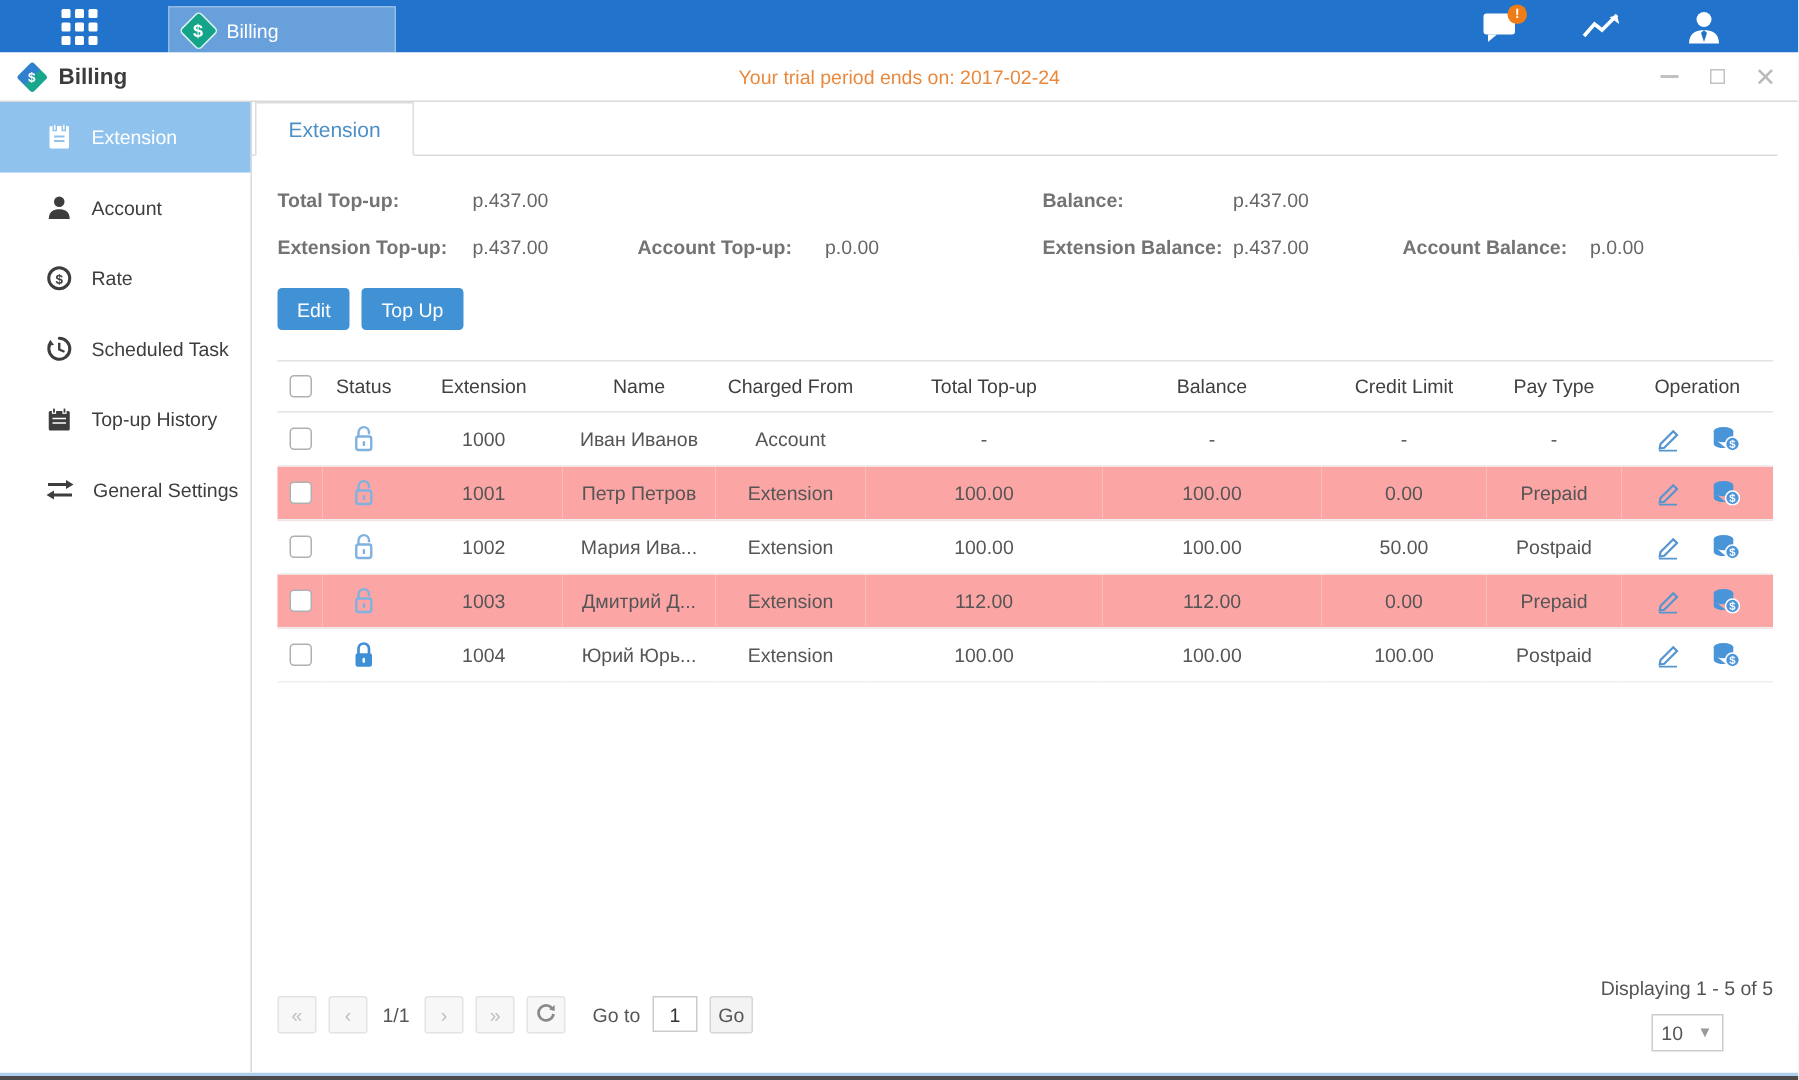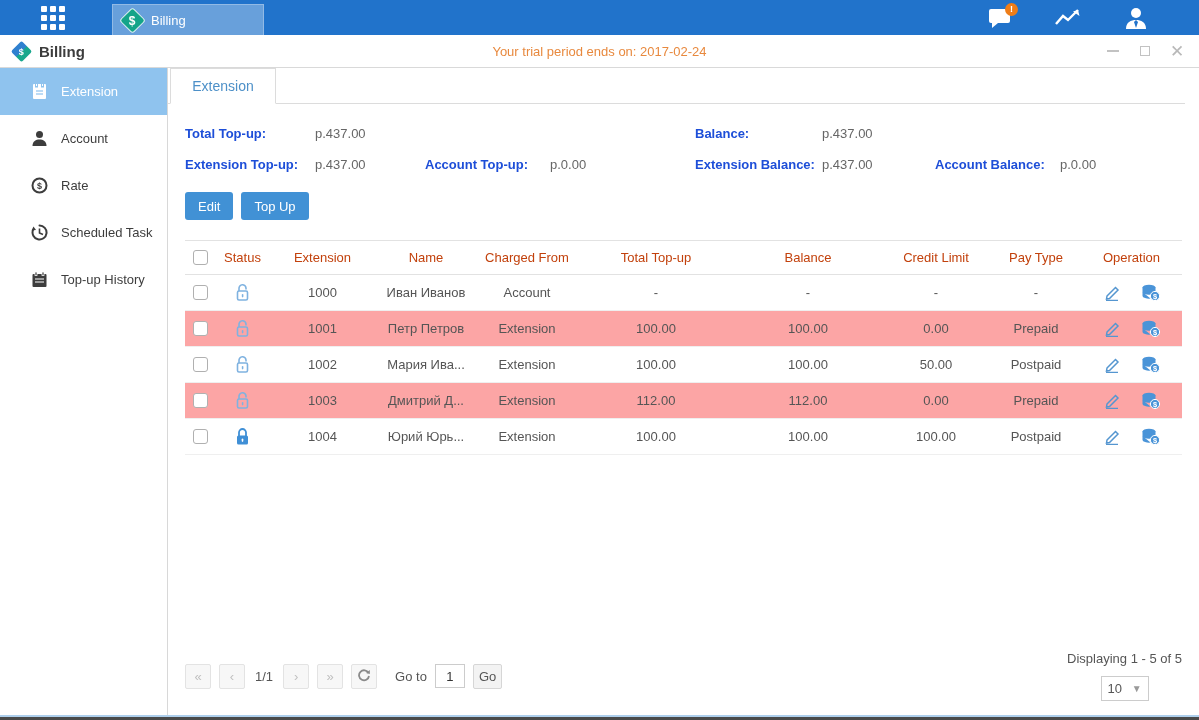--- a/index.html
+++ b/index.html
@@ -45,32 +45,32 @@
   .content { flex:1; display:flex; flex-direction:column; background:#fff; min-width:0; }
 
   
   .tabs { height:36px; border-bottom:1px solid #dcdcdc; margin-right:14px; padding-left:2px; display:flex; }
   .tab { width:106px; height:36px; margin-bottom:-1px; background:#fff; border:1px solid #dcdcdc; border-bottom:1px solid #fff;
     color:#4d90c8; font-size:14px; display:flex; align-items:center; justify-content:center; cursor:default; }
 
   
   .summary { padding:14px 17px 0 17px; font-size:13px; }
   .sum-row { display:grid; grid-template-columns:130px 110px 125px 145px 127px 113px 125px 122px; align-items:center; height:31px; }
-  .sum-label { font-weight:bold; color:#1d4ed8; }
+  .sum-label { font-weight:bold; color:#737373; }
   .sum-value { color:#666; }
 
   
   .actions { padding:12px 17px 0 17px; display:flex; gap:8px; }
   .btn { background:#4191d5; color:#fff; font-size:13px; border:none; border-radius:3px; height:28px; padding:0 13px; cursor:pointer; }
 
   
   .tablewrap { padding:20px 17px 0 17px; }
   table { border-collapse:collapse; table-layout:fixed; width:997px; font-size:13px; color:#555; }
   thead tr { border-top:1px solid #e2e2e2; border-bottom:1px solid #e2e2e2; }
-  th { font-weight:normal; color:#c2410c; height:34px; text-align:center; }
+  th { font-weight:normal; color:#404040; height:34px; text-align:center; }
   td { height:35px; text-align:center; }
   tbody tr { border-bottom:1px solid #efefef; }
   tbody tr.alt { background:#fca5a5; }
   .checkbox { width:15px; height:15px; border:1px solid #b0b0b0; border-radius:3px; background:#fff; margin:0 auto; cursor:pointer; }
   .lock, .op-icon { display:inline-flex; vertical-align:middle; cursor:pointer; }
   .ops { display:flex; align-items:center; justify-content:center; gap:20px; height:35px; }
 
   
   .pager { margin-top:auto; padding:0 17px 14px 17px; display:flex; align-items:center; font-size:13px; color:#555; }
   .pg-btn { width:26px; height:25px; background:#f7f7f7; border:1px solid #e3e3e3; border-radius:2px; display:flex;
@@ -190,20 +190,29 @@
       </div>
       <div class="side-item">
         <svg width="17" height="17" viewBox="0 0 17 17">
           <rect x="1.5" y="3" width="14" height="13" rx="1" fill="currentColor"></rect>
           <rect x="4" y="1" width="2" height="3.5" fill="currentColor" stroke="#fff" stroke-width="0.8"></rect>
           <rect x="11" y="1" width="2" height="3.5" fill="currentColor" stroke="#fff" stroke-width="0.8"></rect>
           <line x1="4" y1="8" x2="13" y2="8" stroke="#fff" stroke-width="1"></line>
           <line x1="4" y1="11" x2="13" y2="11" stroke="#fff" stroke-width="1"></line>
         </svg>
         <span>Top-up History</span>
+      </div>
+      <div class="side-item">
+        <svg width="18" height="17" viewBox="0 0 18 17">
+          <line x1="1" y1="5" x2="14" y2="5" stroke="currentColor" stroke-width="2"></line>
+          <path d="M13 2 L18 5 L13 8 Z" fill="currentColor"></path>
+          <line x1="4" y1="12" x2="17" y2="12" stroke="currentColor" stroke-width="2"></line>
+          <path d="M5 9 L0 12 L5 15 Z" fill="currentColor"></path>
+        </svg>
+        <span>General Settings</span>
       </div>
     </div>
 
     <div class="content">
 
       <div class="tabs">
         <div class="tab">Extension</div>
       </div>
 
       <div class="summary">

